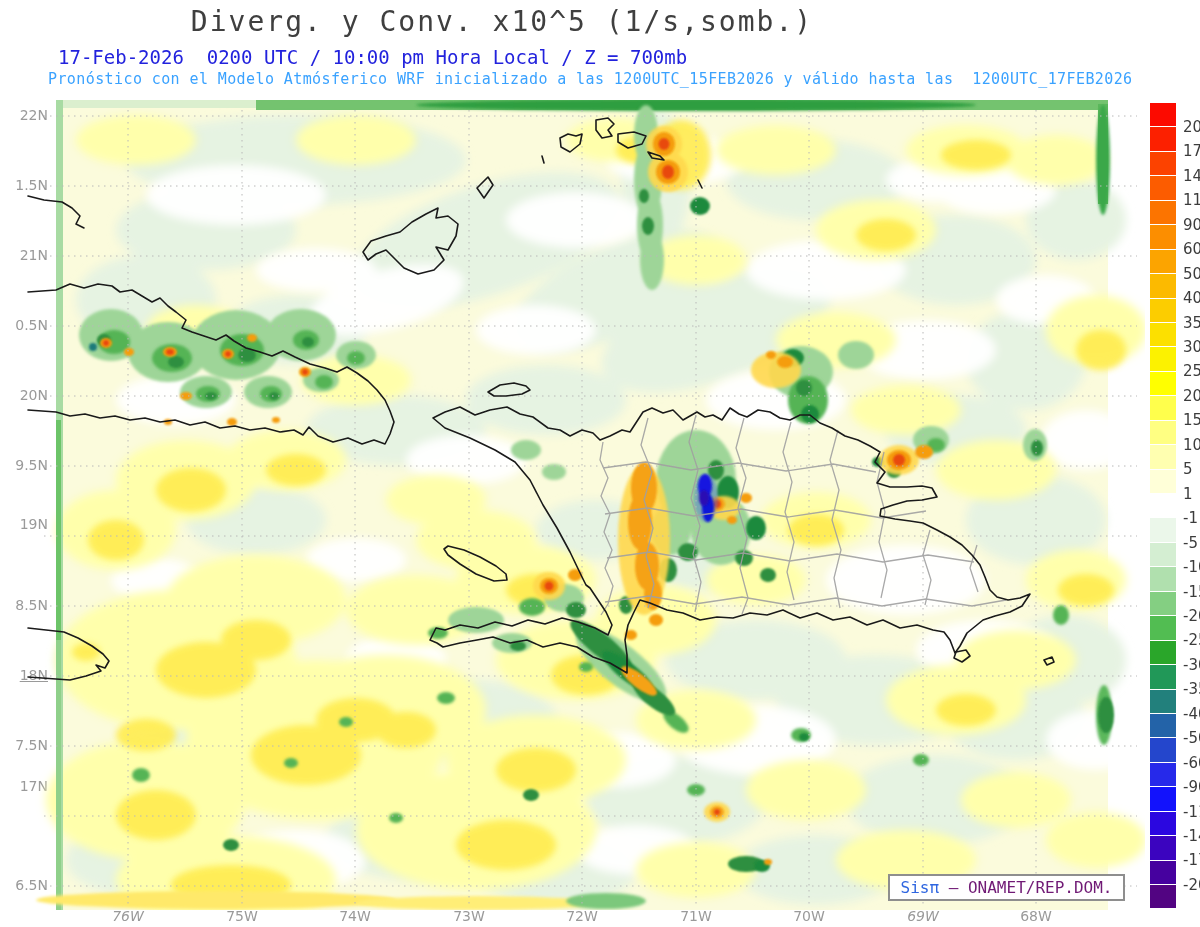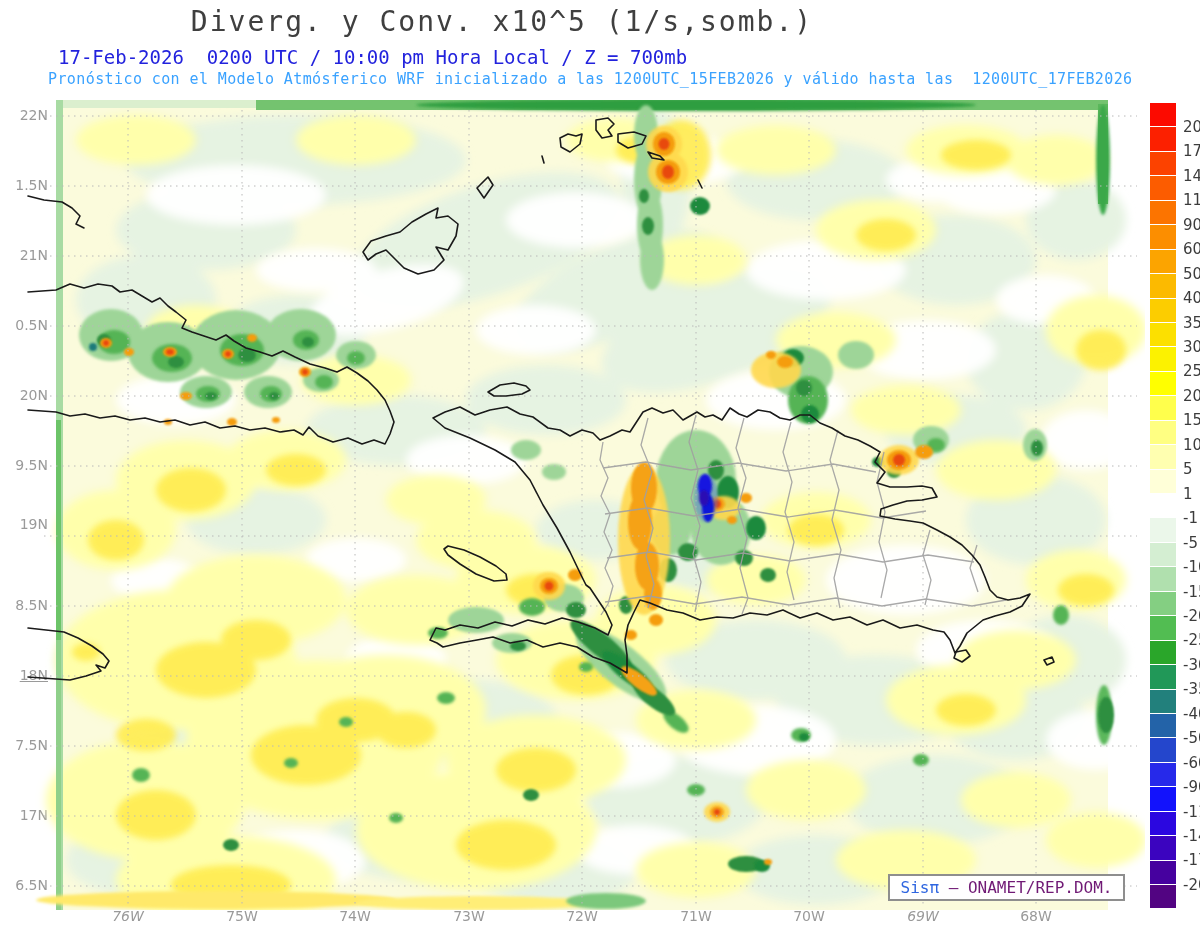--- a/index.html
+++ b/index.html
@@ -38,21 +38,21 @@
     <div class="ylab" style="top: 107px;">22N</div>
     <div class="ylab" style="top: 177px;">1.5N</div>
     <div class="ylab" style="top: 247px;">21N</div>
     <div class="ylab" style="top: 317px;">0.5N</div>
     <div class="ylab" style="top: 387px;">20N</div>
     <div class="ylab" style="top: 457px;">9.5N</div>
     <div class="ylab" style="top: 516px;">19N</div>
     <div class="ylab" style="top: 597px;">8.5N</div>
     <div class="ylab" style="top: 667px; text-decoration: underline;">18N</div>
     <div class="ylab" style="top: 737px;">7.5N</div>
-    <div class="ylab" style="top: 807px;">17N</div>
+    <div class="ylab" style="top: 778px;">17N</div>
     <div class="ylab" style="top: 877px;">6.5N</div>
   </div>
 <div id="xlabels">
     <div class="xlab" style="left: 105px; font-style: italic;">76W</div>
     <div class="xlab" style="left: 219px;">75W</div>
     <div class="xlab" style="left: 332px;">74W</div>
     <div class="xlab" style="left: 446px;">73W</div>
     <div class="xlab" style="left: 559px;">72W</div>
     <div class="xlab" style="left: 673px;">71W</div>
     <div class="xlab" style="left: 786px;">70W</div>

